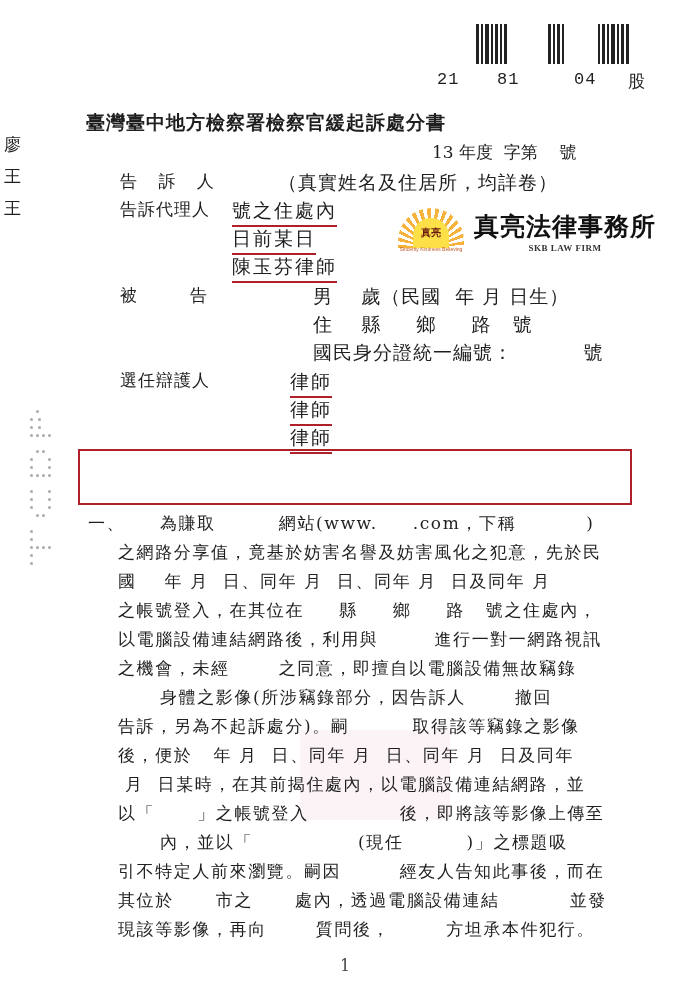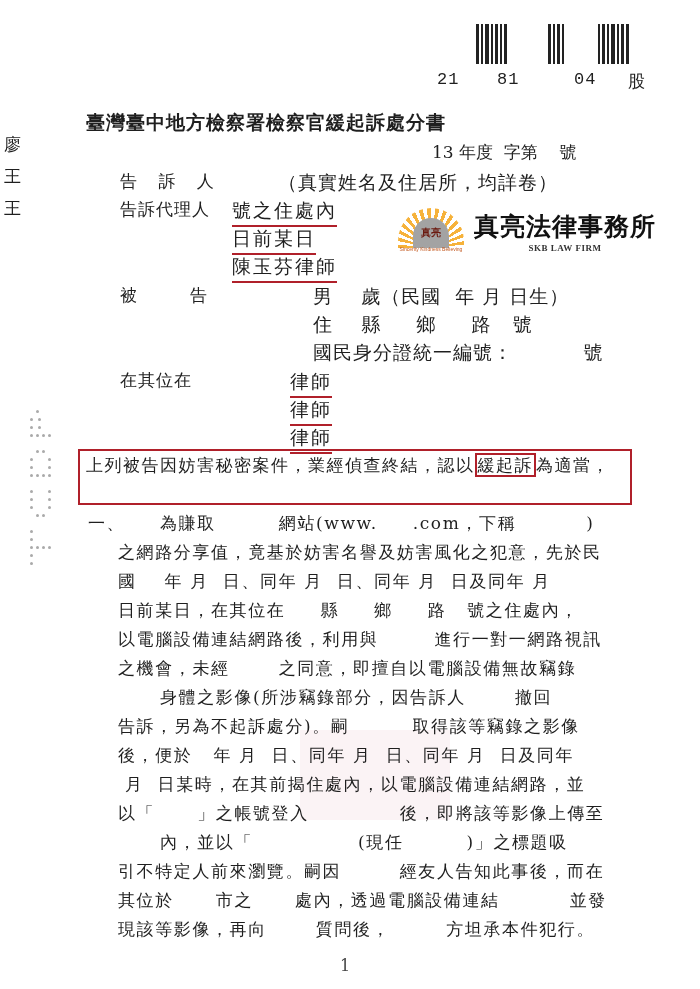--- a/index.html
+++ b/index.html
@@ -15,21 +15,21 @@
   .caseno { left:432px; top:141px; font-size:17px; }
   .side-names { left:4px; top:128px; font-size:17px; line-height:32px; white-space:normal; width:24px; }
   .label { font-size:17px; letter-spacing:1px; }
   .val { font-size:19px; letter-spacing:2px;text-align:right; }
   .ul { border-bottom:2px solid #b0202a; padding-bottom:1px; }
   .logo { left:398px; top:208px; display:flex; align-items:center; }
   .sun { width:66px; height:46px; position:relative; }
   .sun-rays { position:absolute; left:0; top:0; width:66px; height:40px; border-radius:33px 33px 0 0;
     background: repeating-conic-gradient(from -90deg at 50% 100%, #f6b23a 0deg 6deg, #fff 6deg 12deg); }
   .sun-core { position:absolute; left:15px; top:10px; width:36px; height:30px; border-radius:18px 18px 0 0;
-    background:#a3a3a3; color:#6b1a10; font-size:10px; text-align:center; line-height:30px; font-weight:bold; }
+    background:#fde047; color:#6b1a10; font-size:10px; text-align:center; line-height:30px; font-weight:bold; }
   .sun-tag { position:absolute; left:0; top:38px; width:66px; font-size:5px; text-align:center; color:#c2571e; font-family:"Liberation Sans",sans-serif; }
   .firm { margin-left:10px; display:flex; flex-direction:column; align-items:center; }
   .firm-cn { font-size:25px; font-weight:bold; letter-spacing:1px; color:#111; font-family:"DejaVu Serif",serif; }
   .firm-en { font-size:9px; font-weight:bold; letter-spacing:0.5px; color:#333; font-family:"Liberation Serif",serif; }
   .dots { left:26px; top:408px; width:24px; height:160px; }
   .dot { position:absolute; width:3px; height:3px; border-radius:50%; background:#aaa; }
   .box { position:absolute; left:78px; top:449px; width:550px; height:52px; border:2px solid #b0202a; }
   .box-line { position:absolute; left:6px; font-size:17px; letter-spacing:1.5px; white-space:nowrap; }
   .hl { border:2px solid #b0202a; padding:0 1px; }
   .body-line { font-size:17px; letter-spacing:1.6px; }
@@ -98,21 +98,21 @@
     <div class="firm-en">SKB LAW FIRM</div>
   </div>
 </div>
 
 <div class="abs label" style="left:120px; top:284px;">被</div>
 <div class="abs label" style="left:190px; top:284px;">告</div>
 <div class="abs val" style="left:313px; top:284px; white-space:pre; letter-spacing:1px;">男    歲（民國  年 月 日生）</div>
 <div class="abs val" style="left:313px; top:312px; white-space:pre; letter-spacing:1px;">住    縣     鄉     路   號</div>
 <div class="abs val" style="left:313px; top:340px; white-space:pre; letter-spacing:1px;">國民身分證統一編號：          號</div>
 
-<div class="abs label" style="left:120px; top:369px;">在其位在</div>
+<div class="abs label" style="left:120px; top:369px;">選任辯護人</div>
 <div class="abs val ul" style="left:290px; top:369px;">律師</div>
 <div class="abs val ul" style="left:290px; top:397px;">律師</div>
 <div class="abs val ul" style="left:290px; top:425px;">律師</div>
 
 <div class="abs dots">
   <div class="dot" style="left:10px;top:2px"></div>
   <div class="dot" style="left:4px;top:10px"></div>
     <div class="dot" style="left:12px;top:10px"></div>
   <div class="dot" style="left:4px;top:18px"></div>
     <div class="dot" style="left:12px;top:18px"></div>
@@ -142,32 +142,29 @@
   <div class="dot" style="left:4px;top:130px"></div>
   <div class="dot" style="left:4px;top:138px"></div>
     <div class="dot" style="left:10px;top:138px"></div>
     <div class="dot" style="left:16px;top:138px"></div>
     <div class="dot" style="left:22px;top:138px"></div>
   <div class="dot" style="left:4px;top:146px"></div>
   <div class="dot" style="left:4px;top:154px"></div>
 </div>
 
 <div class="box">
-  <div class="box-line" style="top:3px;">
-    <span>上列被告因妨害秘密案件，業經偵查終結，認以</span><span class="hl">緩起訴</span><span>為適當，</span>
-  </div>
 </div>
 
 <div class="stamp"></div>
 
 <div class="abs body-line" style="left:88px; top:512px;">一、</div>
 <div class="abs body-line" style="left:118px; top:512px; white-space:pre;">      為賺取         網站(www.     .com，下稱          )</div>
 <div class="abs body-line" style="left:118px; top:541px; white-space:pre;">之網路分享值，竟基於妨害名譽及妨害風化之犯意，先於民</div>
 <div class="abs body-line" style="left:118px; top:570px; white-space:pre;">國    年 月  日、同年 月  日、同年 月  日及同年 月</div>
-<div class="abs body-line" style="left:118px; top:599px; white-space:pre;">日前某日，在其位在     縣     鄉     路   號之住處內，</div>
+<div class="abs body-line" style="left:118px; top:599px; white-space:pre;">之帳號登入，在其位在     縣     鄉     路   號之住處內，</div>
 <div class="abs body-line" style="left:118px; top:628px; white-space:pre;">以電腦設備連結網路後，利用與        進行一對一網路視訊</div>
 <div class="abs body-line" style="left:118px; top:657px; white-space:pre;">之機會，未經       之同意，即擅自以電腦設備無故竊錄</div>
 <div class="abs body-line" style="left:118px; top:686px; white-space:pre;">      身體之影像(所涉竊錄部分，因告訴人       撤回</div>
 <div class="abs body-line" style="left:118px; top:715px; white-space:pre;">告訴，另為不起訴處分)。嗣         取得該等竊錄之影像</div>
 <div class="abs body-line" style="left:118px; top:744px; white-space:pre;">後，便於   年 月  日、同年 月  日、同年 月  日及同年</div>
 <div class="abs body-line" style="left:118px; top:773px; white-space:pre;"> 月  日某時，在其前揭住處內，以電腦設備連結網路，並</div>
 <div class="abs body-line" style="left:118px; top:802px; white-space:pre;">以「      」之帳號登入             後，即將該等影像上傳至</div>
 <div class="abs body-line" style="left:118px; top:831px; white-space:pre;">      內，並以「               (現任         )」之標題吸</div>
 <div class="abs body-line" style="left:118px; top:860px; white-space:pre;font-family:Liberation Serif, serif;">引不特定人前來瀏覽。嗣因          經友人告知此事後，而在</div>
 <div class="abs body-line" style="left:118px; top:889px; white-space:pre;">其位於      市之      處內，透過電腦設備連結          並發</div>

